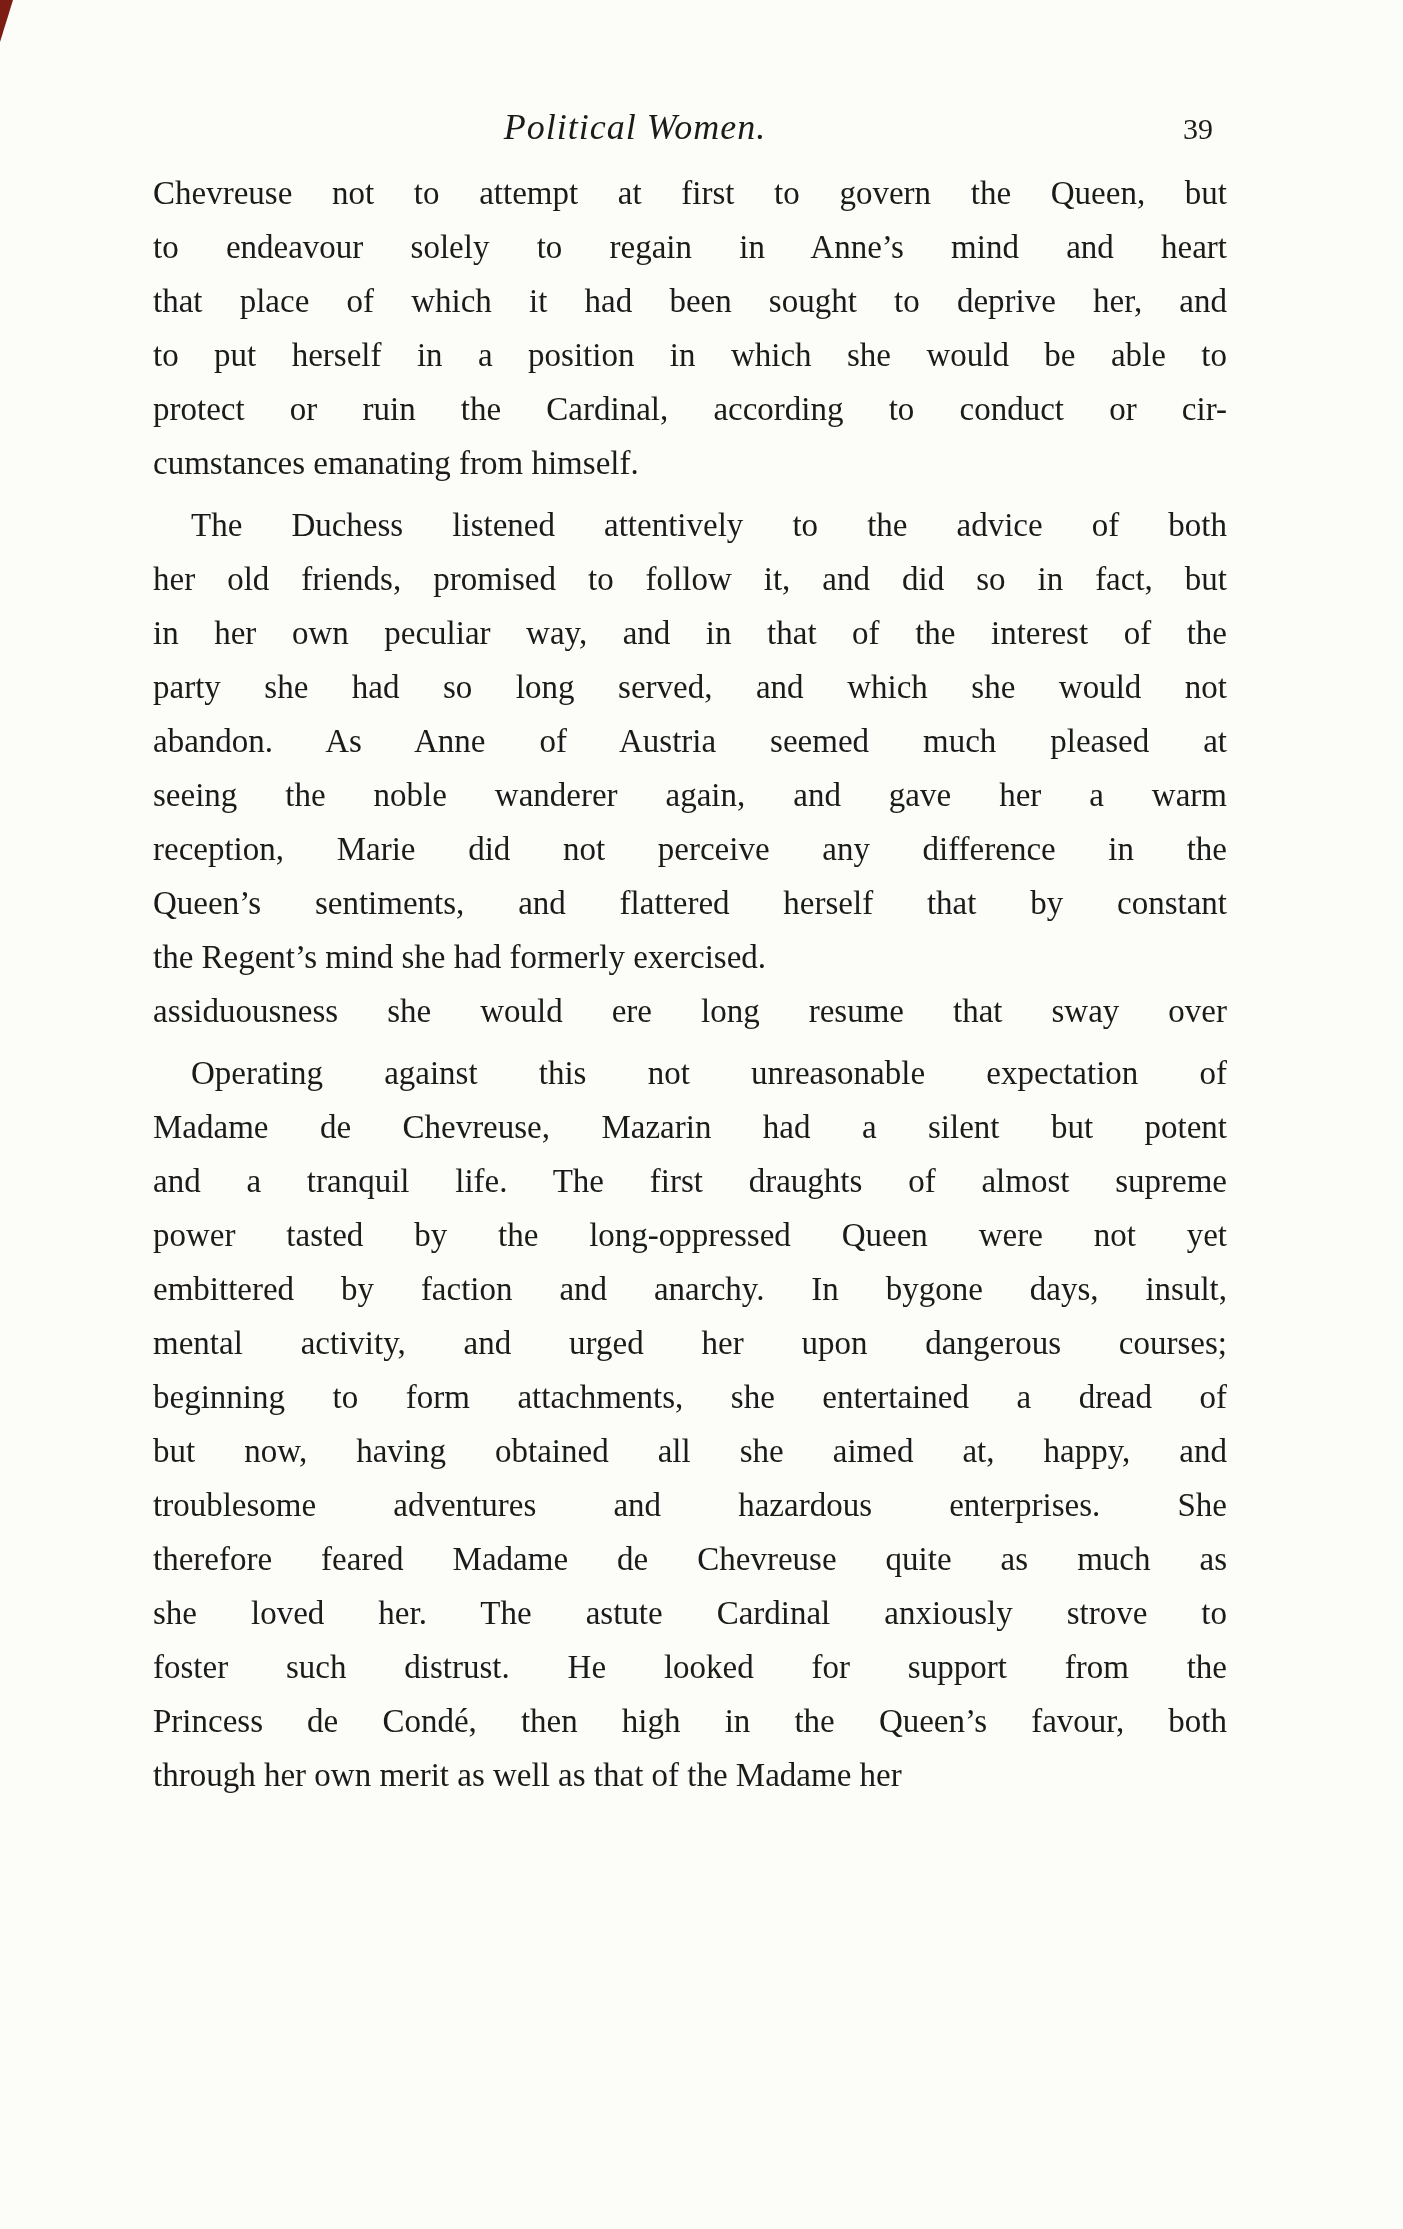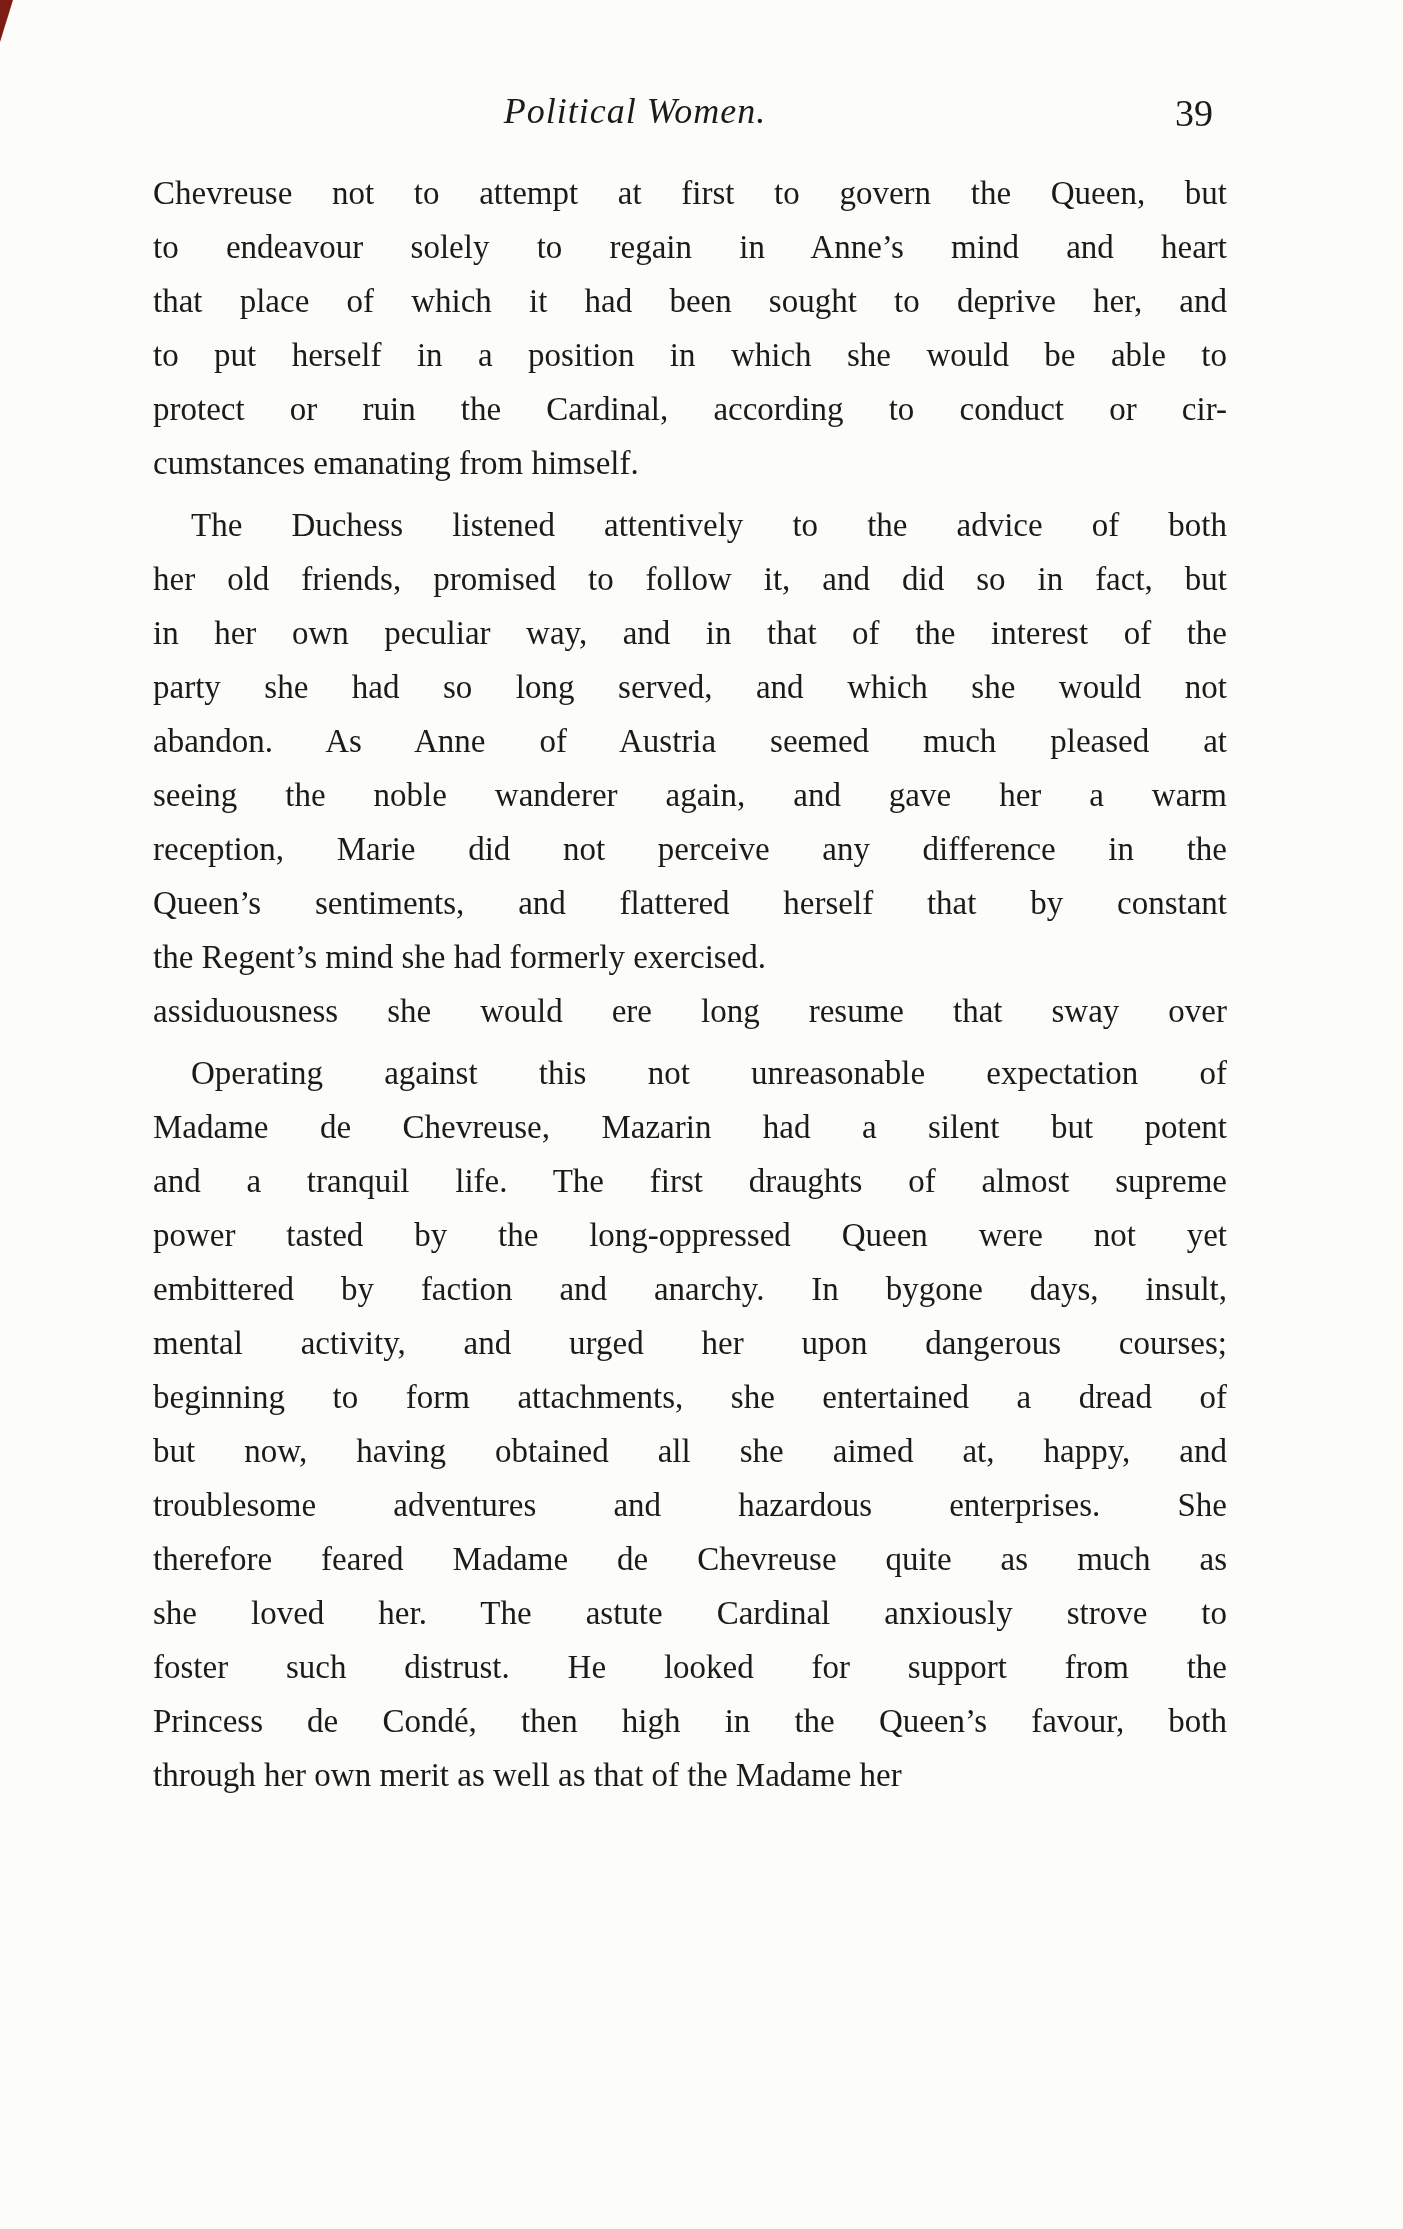--- a/index.html
+++ b/index.html
@@ -22,41 +22,41 @@
     position: absolute;
     left: 0;
     top: 0;
     width: 13px;
     height: 42px;
     background: #7d1c12;
     clip-path: polygon(0 0, 100% 0, 0 100%);
   }
   .header-row {
     position: absolute;
-    top: 88px;
+    top: 104px;
     left: 145px;
     width: 1090px;
     height: 46px;
   }
   .page-title {
     position: absolute;
     left: 0;
     right: 0;
     text-align: center;
     font-style: italic;
     font-size: 36px;
     letter-spacing: 1px;
     line-height: 46px;
     transform: translateX(-55px);
   }
   .page-number {
     position: absolute;
     right: 22px;
     top: 2px;
-    font-size: 38px;
+    font-size: 30px;
     line-height: 46px;
   }
   .text-block {
     position: absolute;
     top: 158px;
     left: 145px;
     width: 1090px;
     font-size: 33px;
     line-height: 54px;
   }

